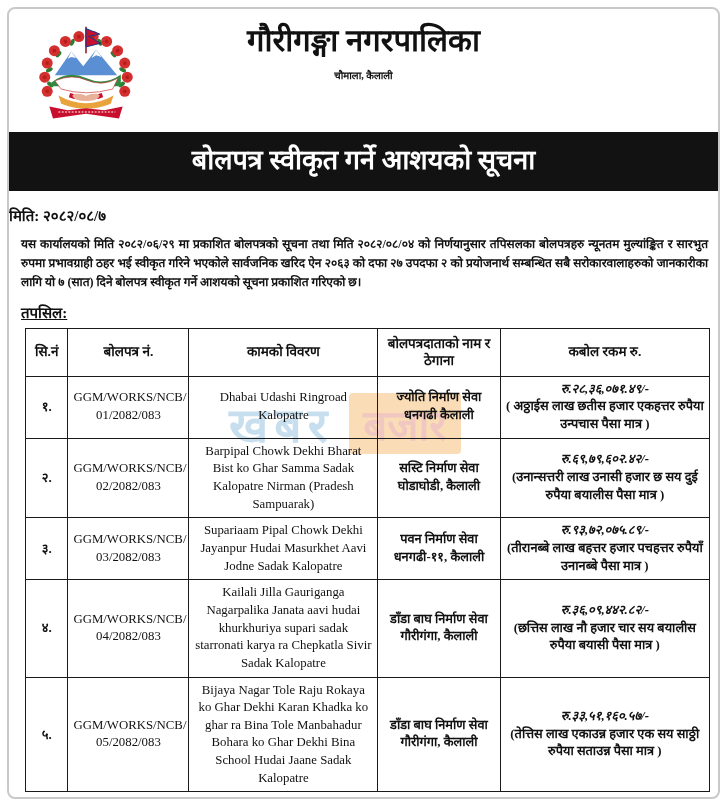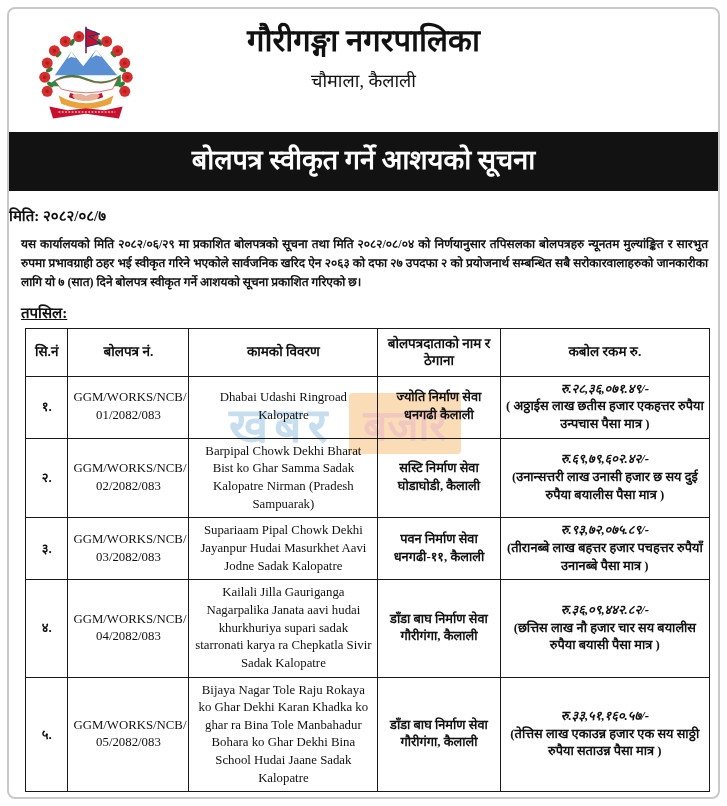--- a/index.html
+++ b/index.html
@@ -10,21 +10,21 @@
   }
   .frame{position:absolute;inset:7px;border:2px solid var(--frame-border,#c9c9c9);border-radius:8px;pointer-events:none;}
   .inner{position:absolute;inset:9px;overflow:hidden;}
 
   
   .letterhead{position:relative;height:123px;}
   .emblem{position:absolute;left:22px;top:14px;width:110px;height:112px;}
   .head-titles{text-align:center;padding-top:14px;}
   .muni-title{font-size:31px;font-weight:bold;line-height:1.15;}
   .office-title{font-size:35px;font-weight:bold;line-height:1.2;}
-  .address{font-size:18px;font-weight:normal;margin-top:9px;}
+  .address{font-size:10px;font-weight:bold;margin-top:9px;}
 
   
   .banner{background:var(--banner-bg,#111);color:var(--banner-fg,#fff);
     text-align:center;font-size:27px;font-weight:bold;padding:8px 0 14px;}
 
   
   .date-line{text-align:left;font-weight:bold;font-size:15px;margin:14px 0 10px;}
   .notice-body{font-size:12px;font-weight:bold;line-height:1.6;text-align:justify;
     margin:0 10px 0 12px;}
   .tapasil{font-size:15px;font-weight:bold;text-decoration:underline;margin:9px 0 6px 12px;}

